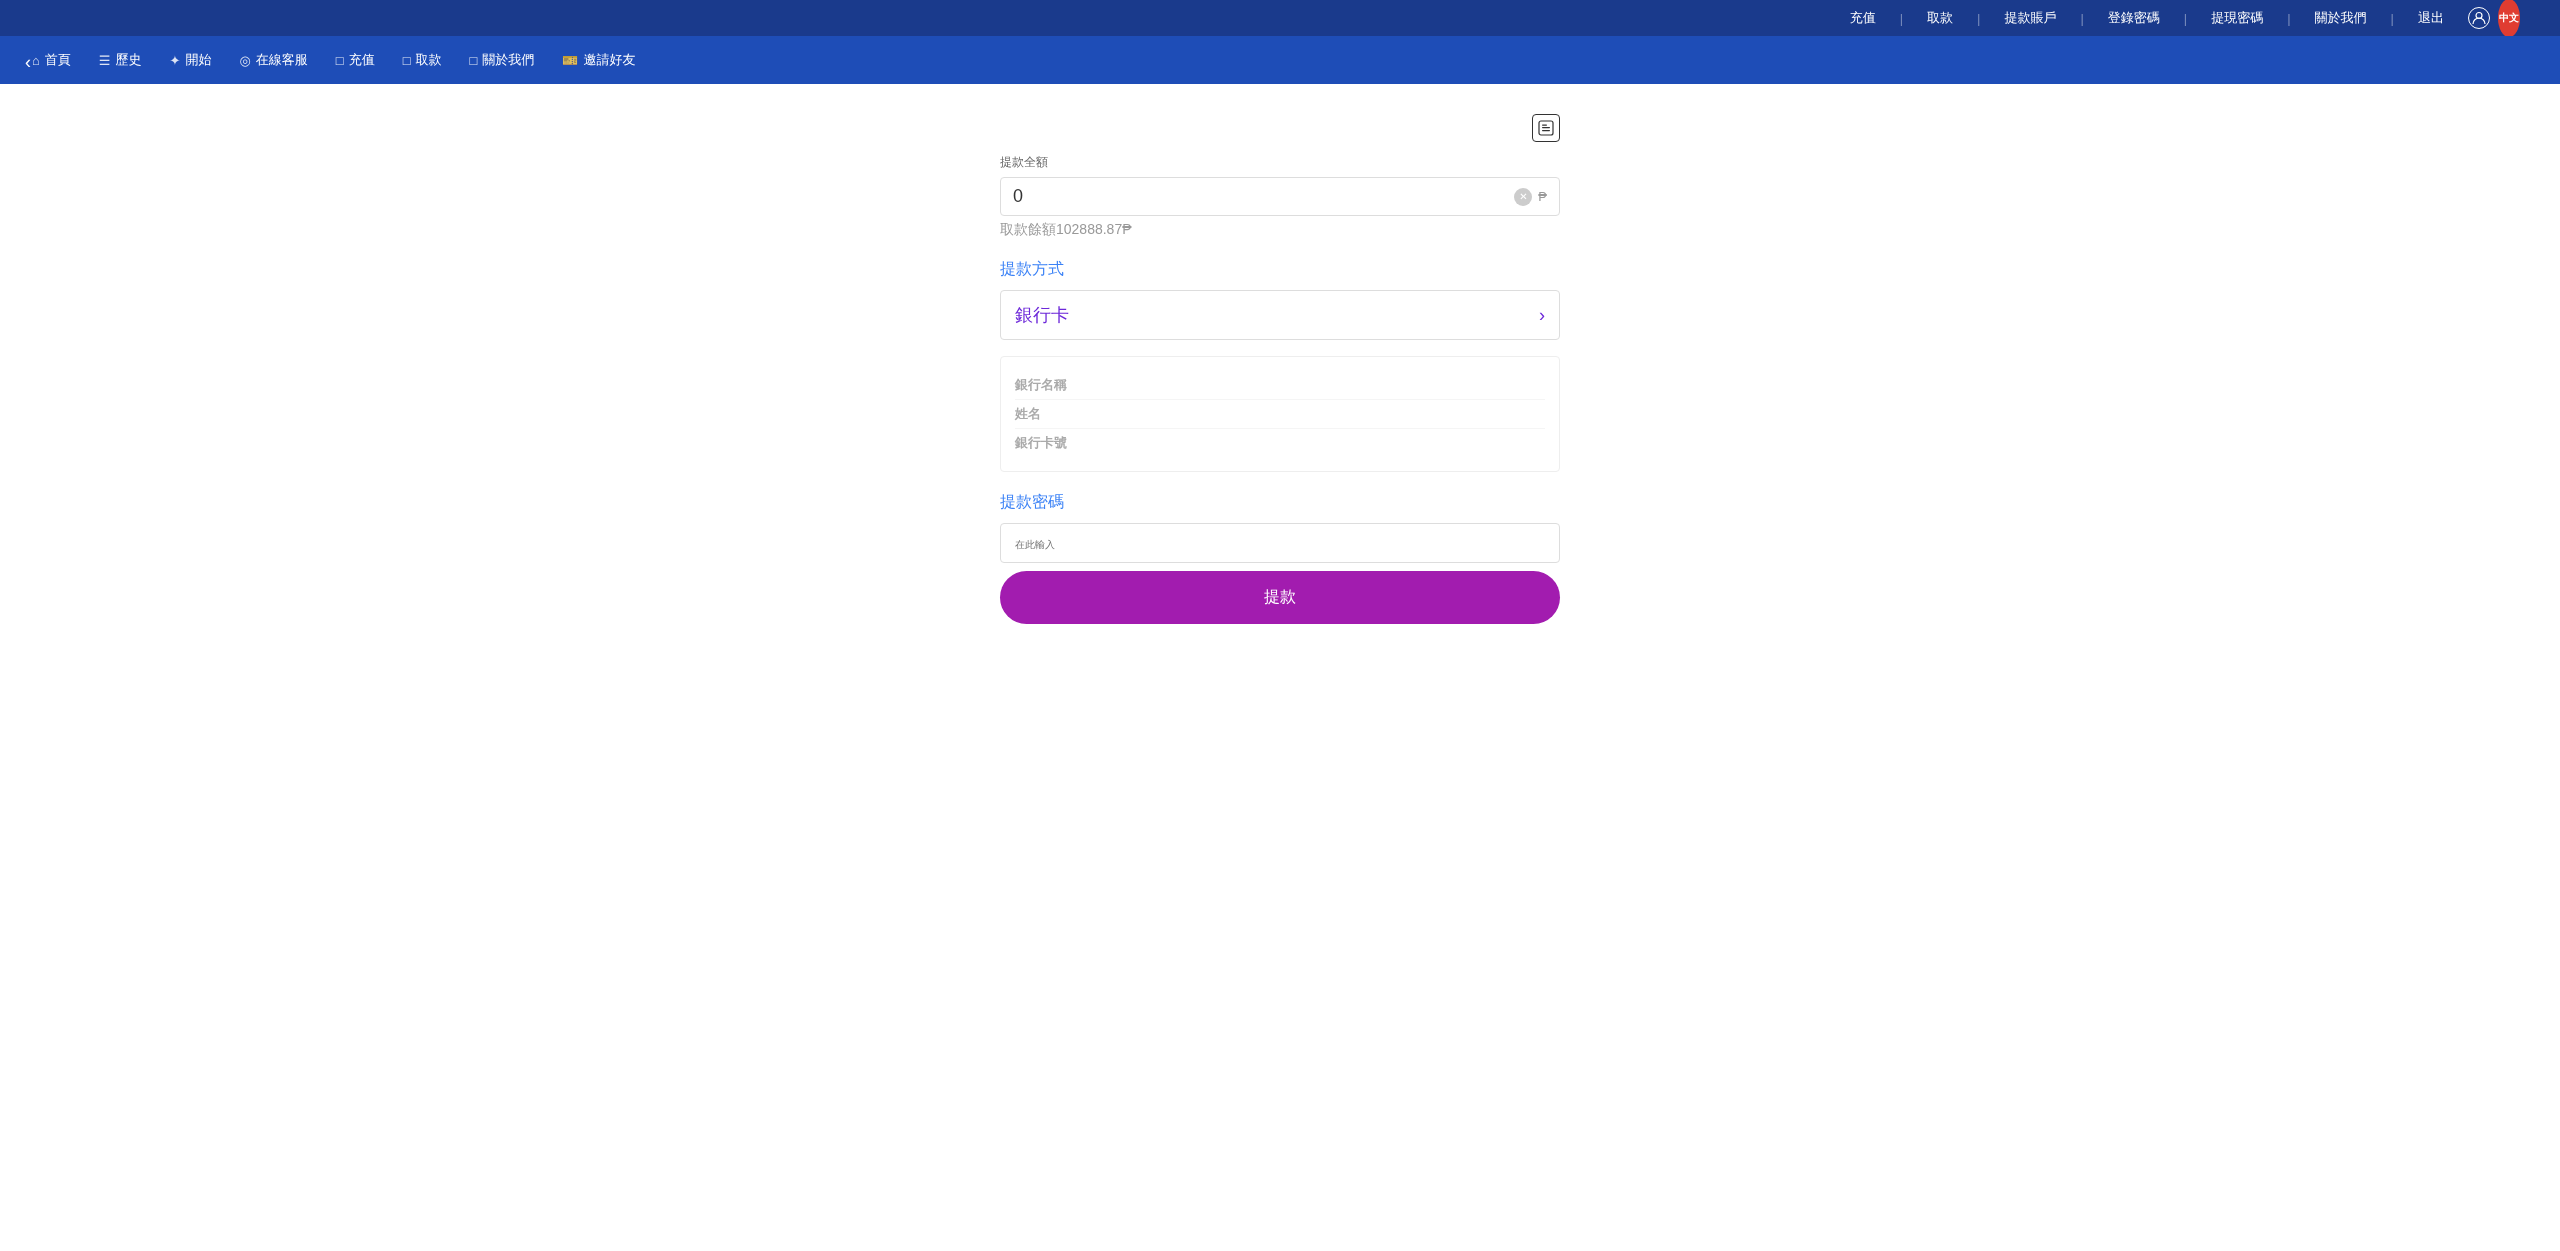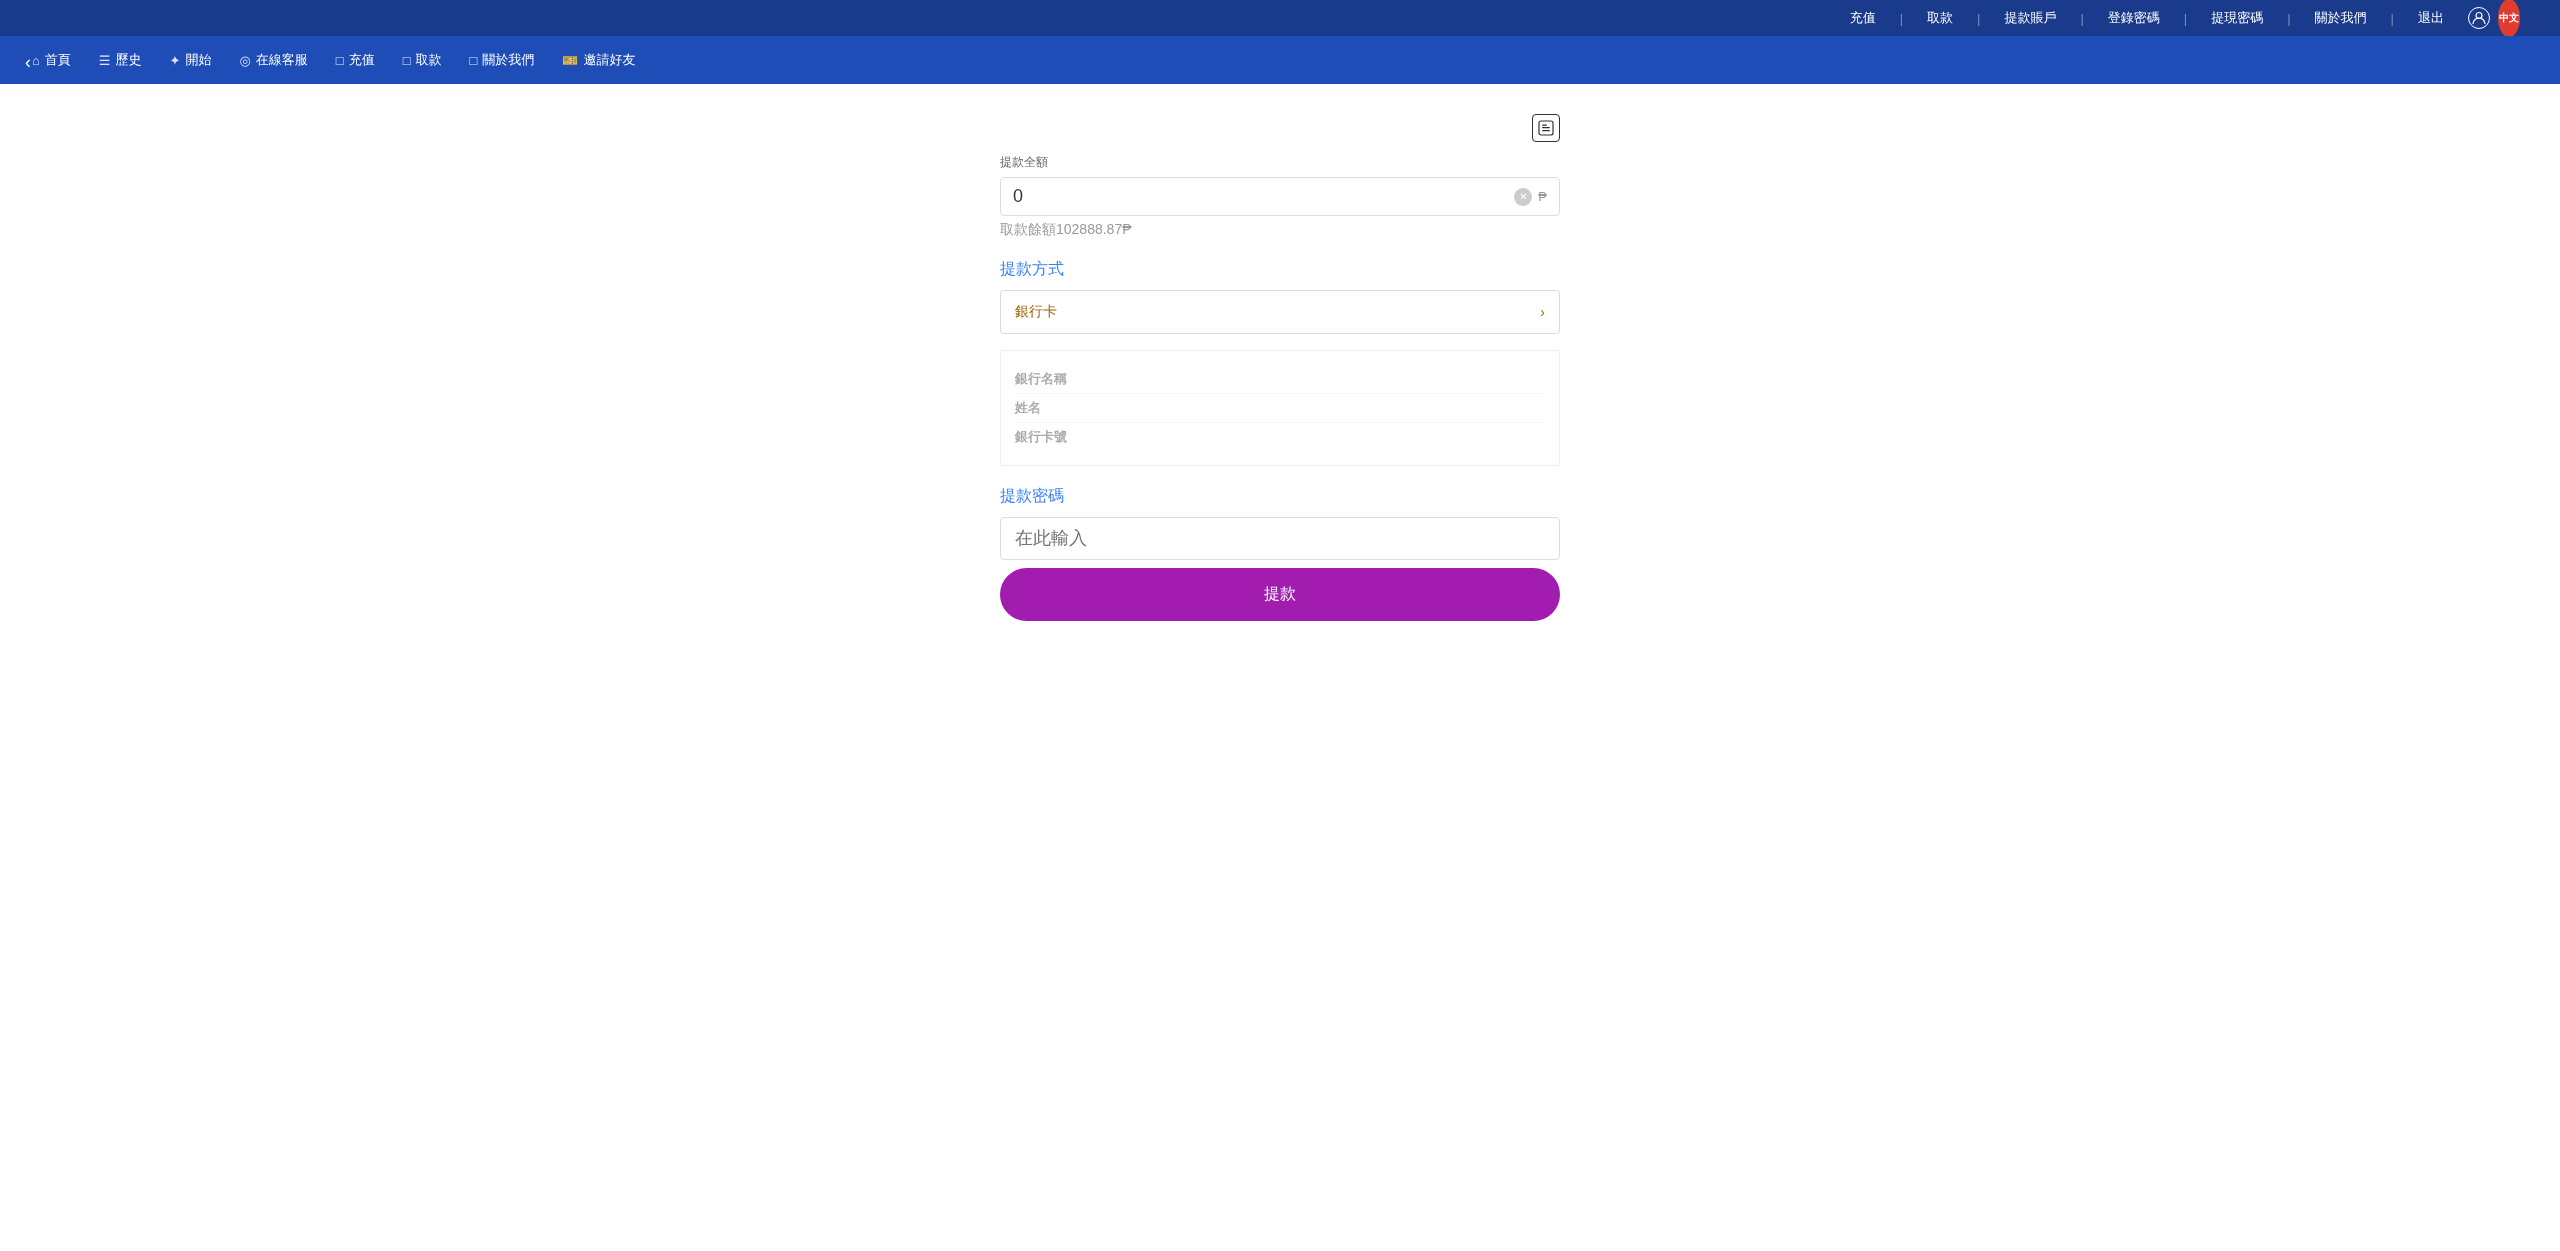--- a/index.html
+++ b/index.html
@@ -196,22 +196,22 @@
       border-radius: 4px;
       padding: 12px 14px;
       display: flex;
       align-items: center;
       justify-content: space-between;
       cursor: pointer;
       background: #fff;
       margin-bottom: 16px;
     }
     .method-selector span {
-      font-size: 14px;
-      color: #a16207;
+      font-size: 18px;
+      color: #6d28d9;
     }
     .chevron-right {
       font-size: 14px;
       color: #999;
     }
 
     
     .bank-info {
       border: 1px solid #eee;
       border-radius: 4px;
@@ -235,21 +235,21 @@
     }
     .password-input-wrapper {
       border: 1px solid #ddd;
       border-radius: 4px;
       padding: 10px 14px;
       background: #fff;
     }
     .password-input-wrapper input {
       border: none;
       outline: none;
-      font-size: 18px;
+      font-size: 10px;
       color: #999;
       width: 100%;
       background: transparent;
     }
 
     
     .submit-btn {
       width: 100%;
       background: #a21caf;
       color: #ffffff;

